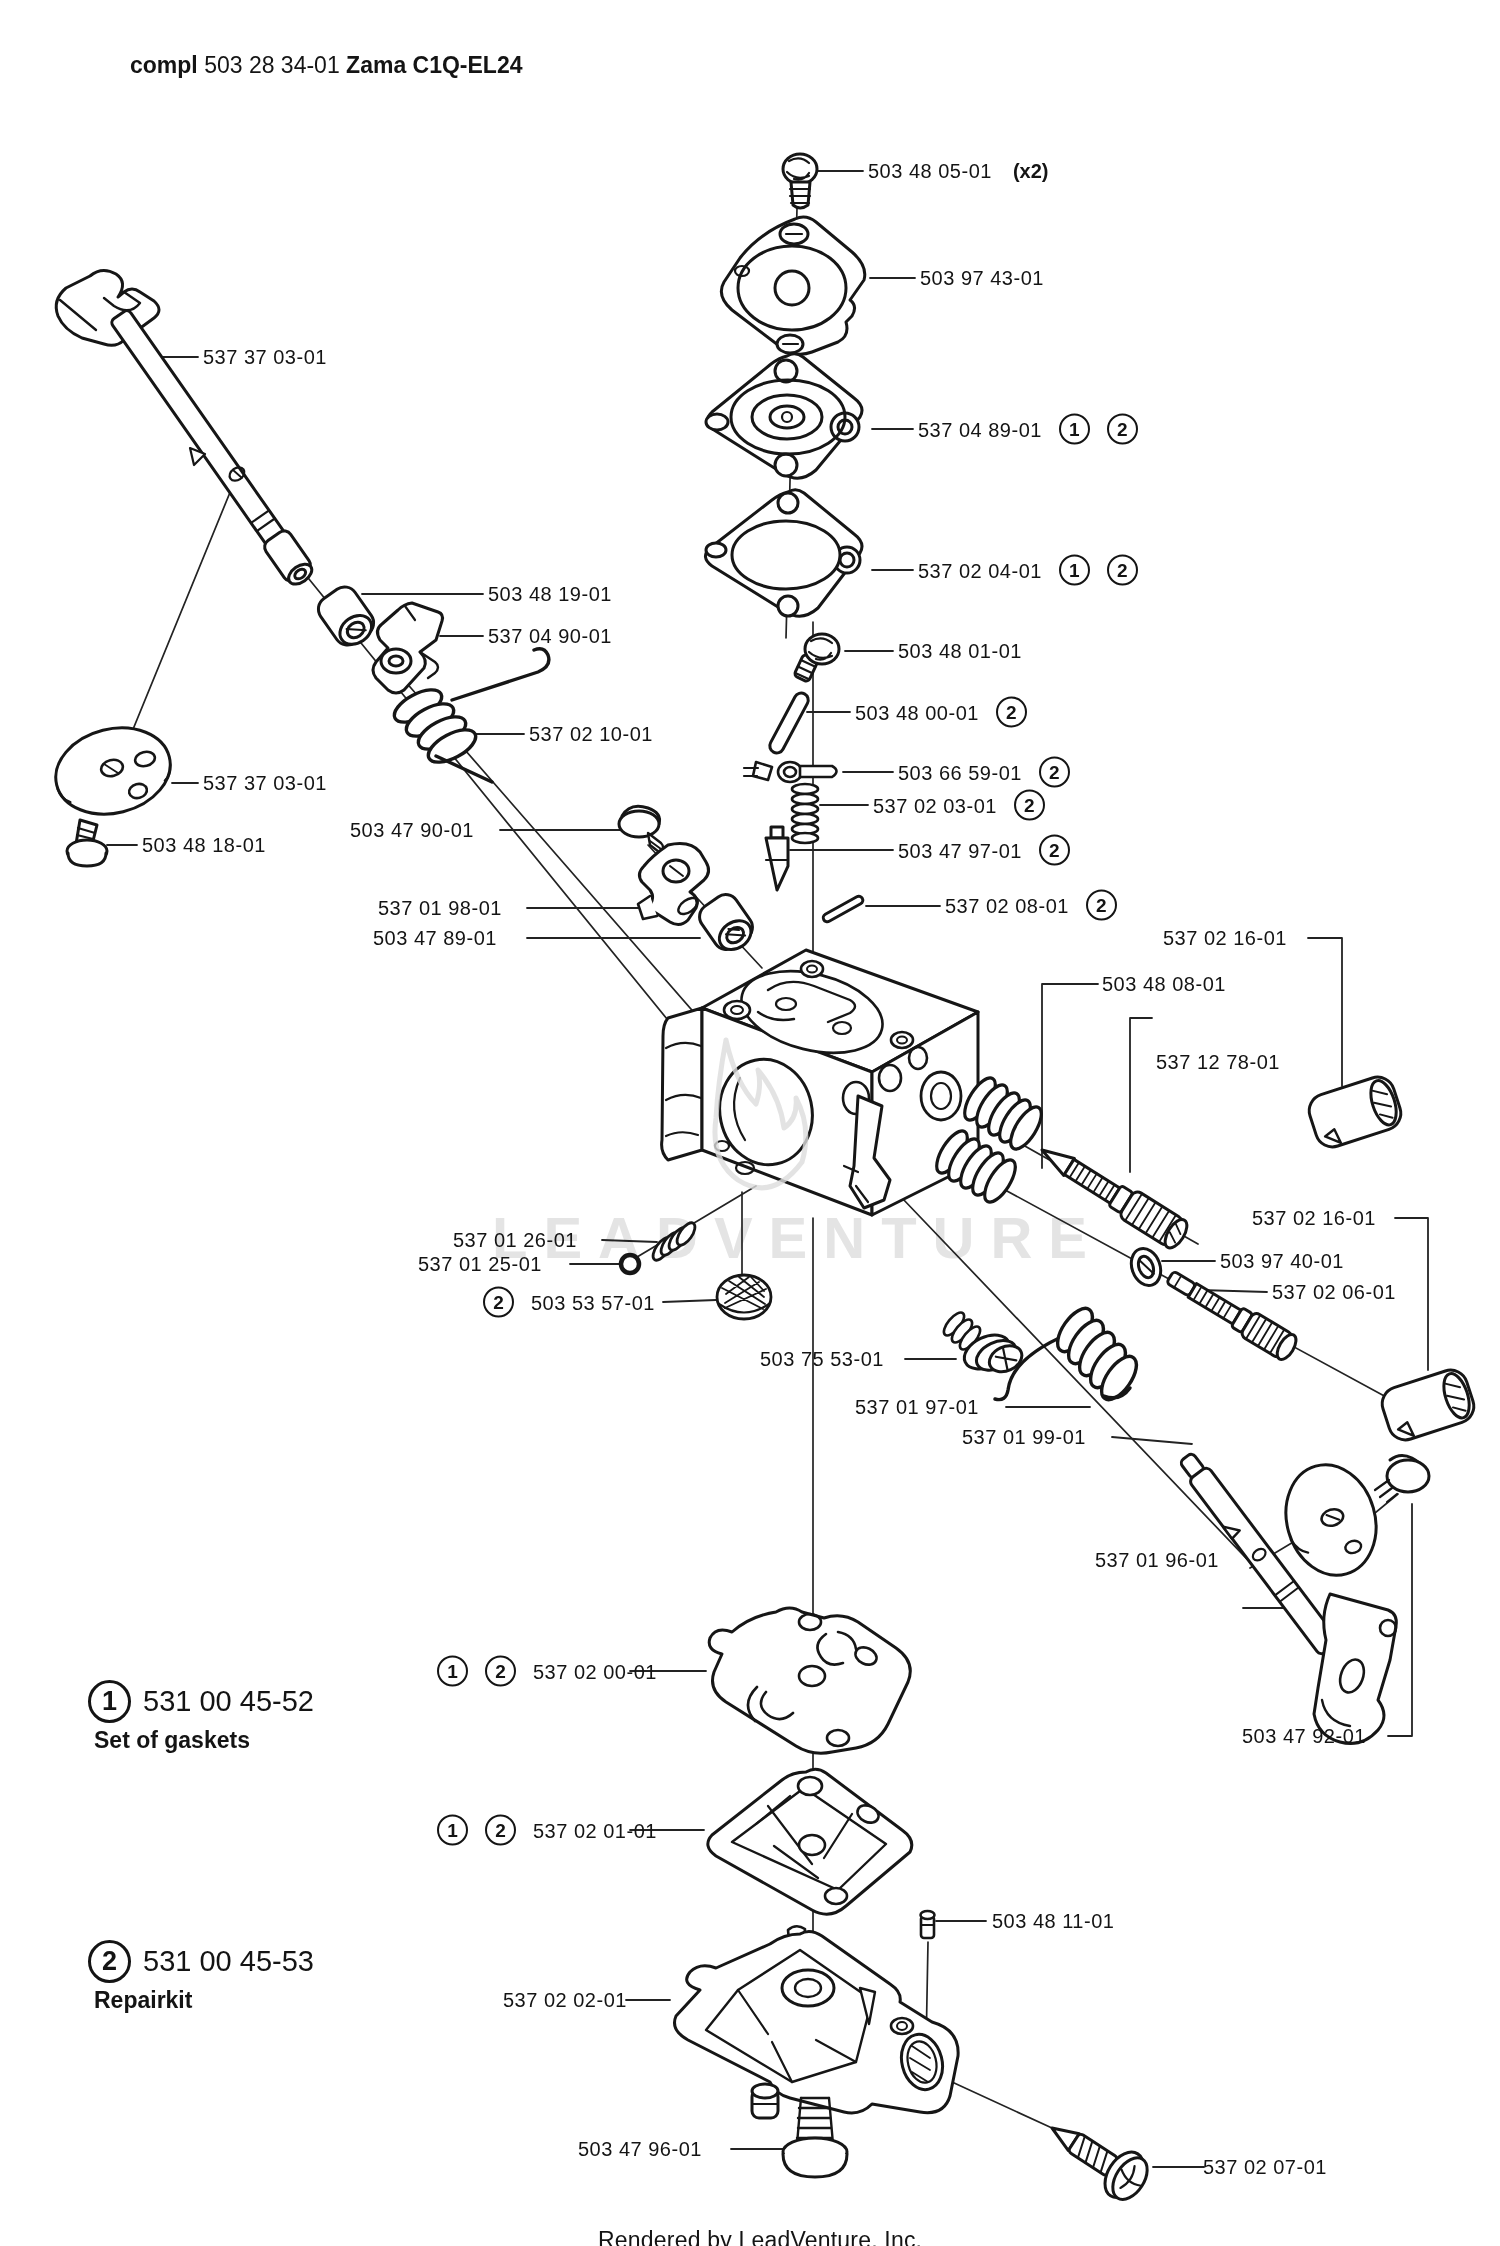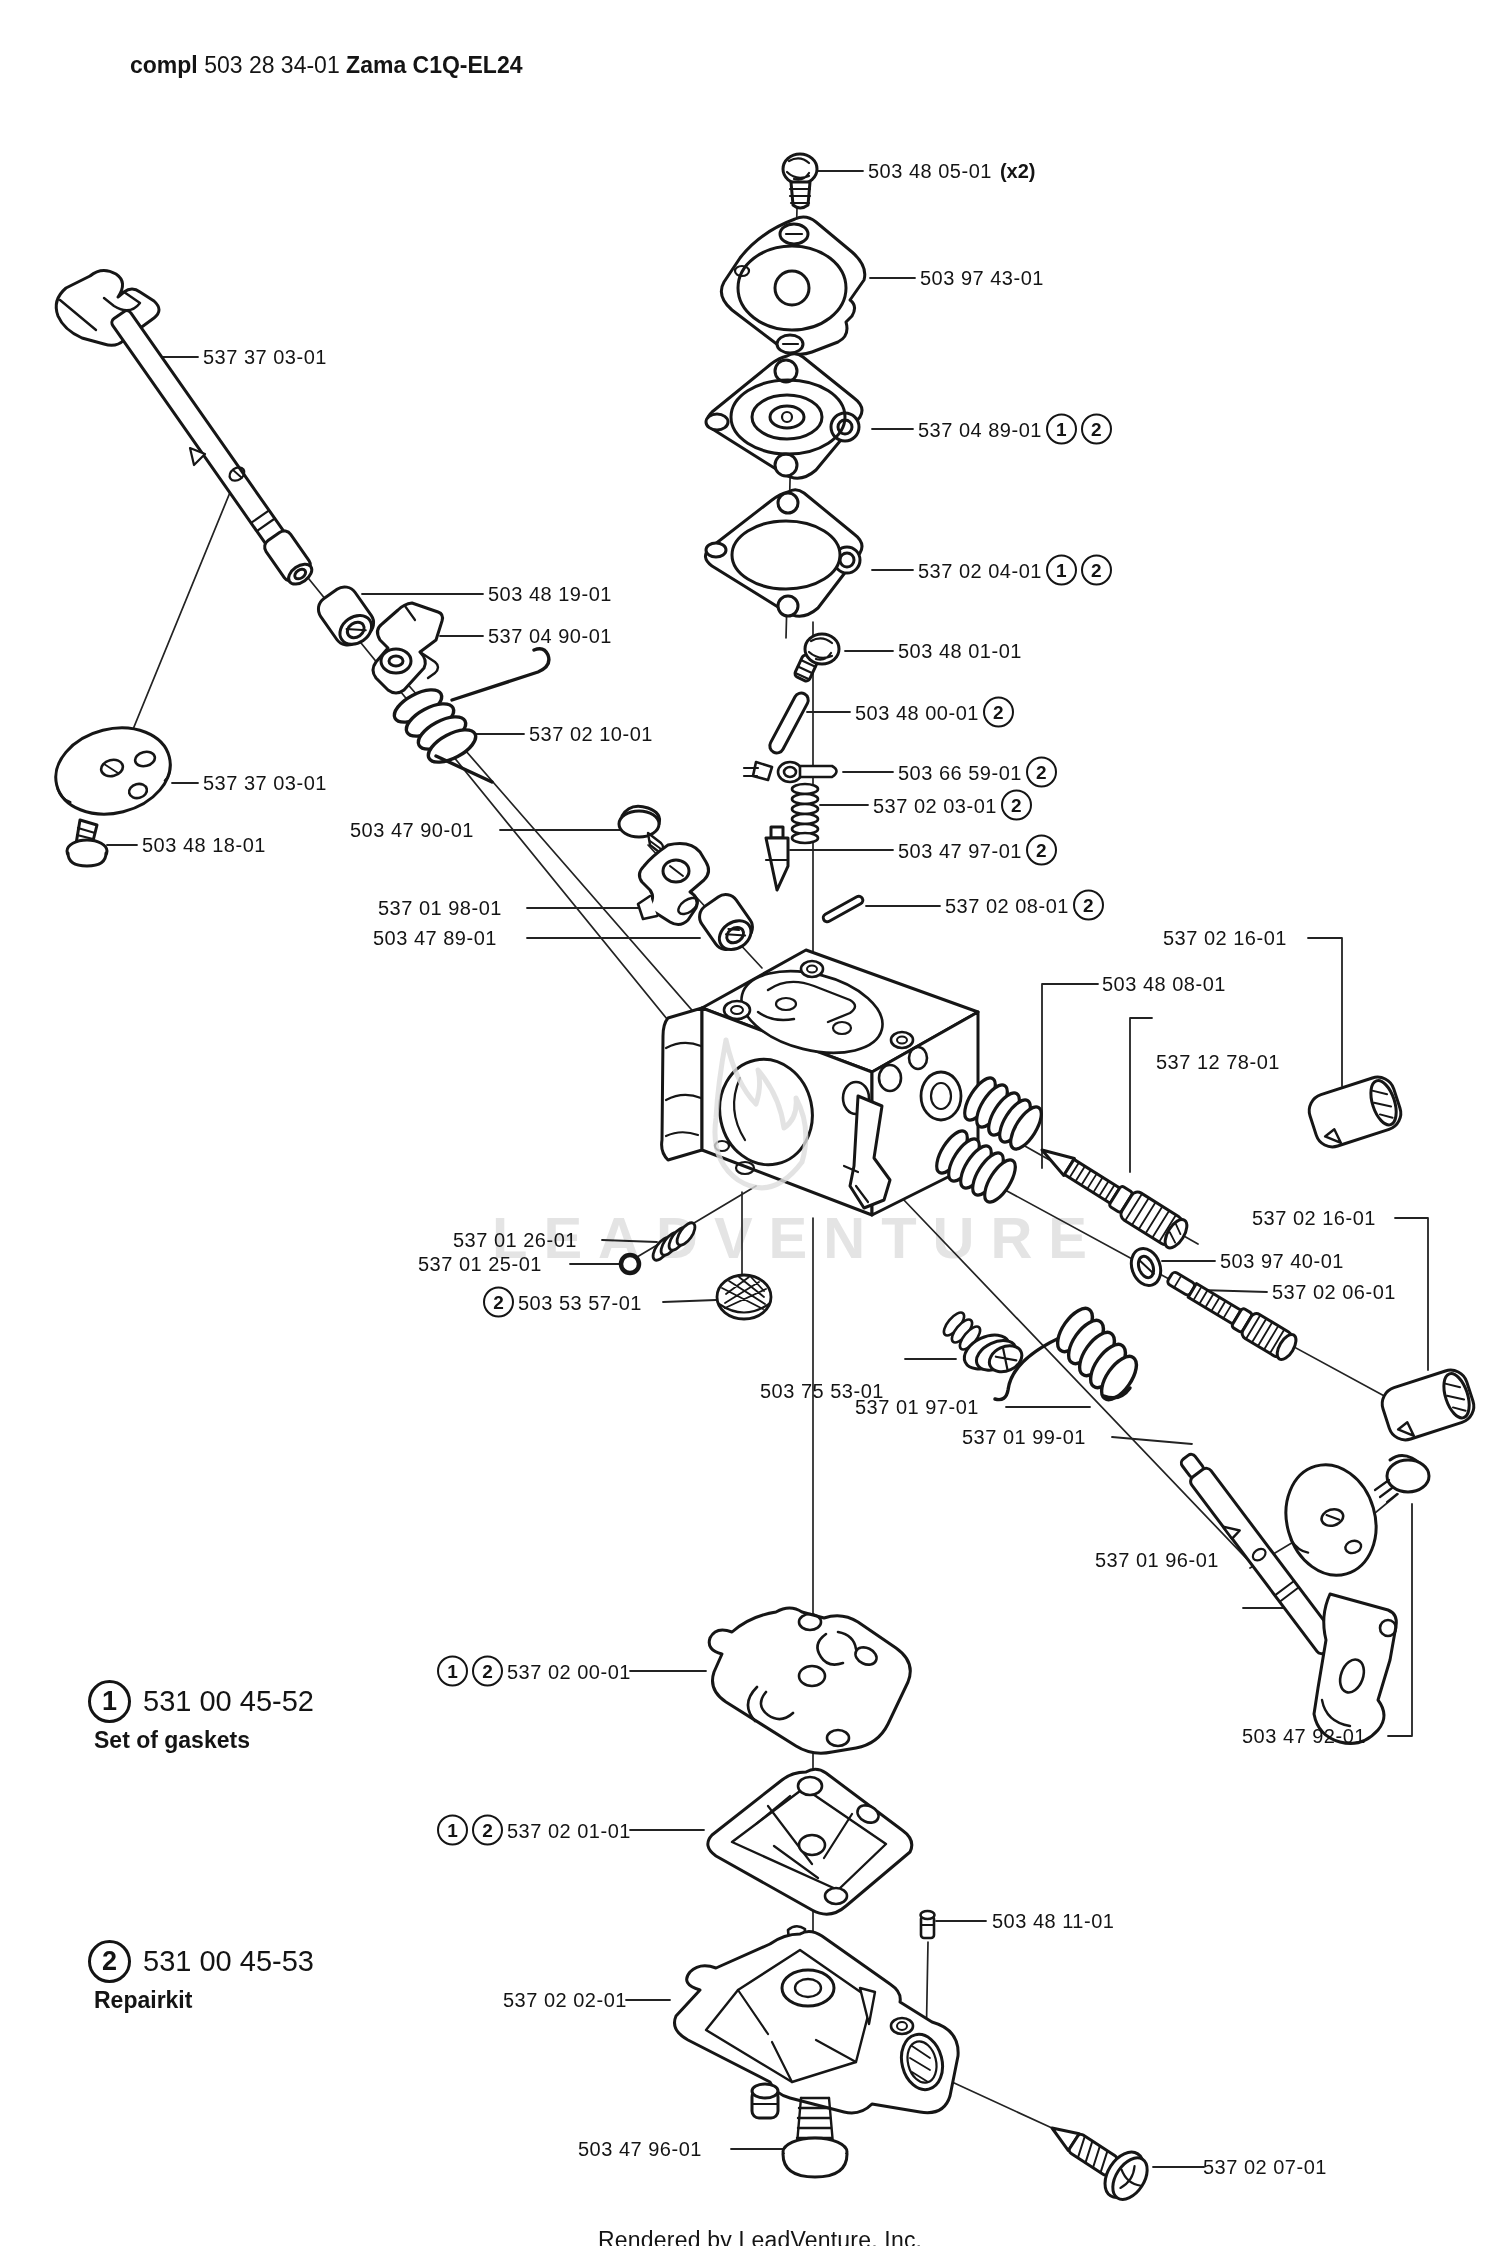--- a/index.html
+++ b/index.html
@@ -4,21 +4,21 @@
 <style>
   html,body{margin:0;padding:0;background:#fff;}
   .stage{position:relative;width:1500px;height:2246px;background:#fff;overflow:hidden;
          font-family:"Liberation Sans", sans-serif;color:#141414;}
   .hdr{position:absolute;left:130px;top:52px;font-size:23px;white-space:nowrap;}
   .hdr b{font-weight:bold;}
   .watermark{position:absolute;left:492px;top:1204px;font-size:58px;font-weight:bold;
              letter-spacing:16px;color:#e4e4e4;white-space:nowrap;user-select:none;}
   svg.art{position:absolute;left:0;top:0;}
   .callout{position:absolute;transform:translateY(-50%);display:flex;align-items:center;
-           white-space:nowrap;font-size:20px;line-height:1;gap:4px;}
+           white-space:nowrap;font-size:20px;line-height:1;gap:17px;}
   .callout .txt{letter-spacing:0.5px;}
   .callout .bold{font-weight:bold;margin-left:4px;}
   .circ{display:inline-flex;align-items:center;justify-content:center;width:27px;height:27px;
         border:2.5px solid #141414;border-radius:50%;font-weight:bold;font-size:19px;flex:0 0 auto;}
   .note{position:absolute;}
   .note .row{display:flex;align-items:center;gap:12px;font-size:29px;}
   .circ-lg{display:inline-flex;align-items:center;justify-content:center;width:37px;height:37px;
            border:3px solid #141414;border-radius:50%;font-size:27px;font-weight:bold;flex:0 0 auto;}
   .note .desc{font-size:23px;font-weight:bold;margin:4px 0 0 6px;}
   .ftr{position:absolute;left:598px;top:2212px;font-size:23px;letter-spacing:0.2px;margin-top:15px;}
@@ -584,21 +584,21 @@
       </div>
       <div class="callout" style="left: 1252px; top: 1218px;">
         <span class="txt">537 02 16-01</span>
       </div>
       <div class="callout" style="left: 1220px; top: 1261px;">
         <span class="txt">503 97 40-01</span>
       </div>
       <div class="callout" style="left: 1272px; top: 1292px;">
         <span class="txt">537 02 06-01</span>
       </div>
-      <div class="callout" style="left: 760px; top: 1359px; margin-top: 32px;">
+      <div class="callout" style="left: 760px; top: 1359px;">
         <span class="txt">503 75 53-01</span>
       </div>
       <div class="callout" style="left: 855px; top: 1407px;">
         <span class="txt">537 01 97-01</span>
       </div>
       <div class="callout" style="left: 962px; top: 1437px;">
         <span class="txt">537 01 99-01</span>
       </div>
       <div class="callout" style="left: 1095px; top: 1560px;">
         <span class="txt">537 01 96-01</span>

